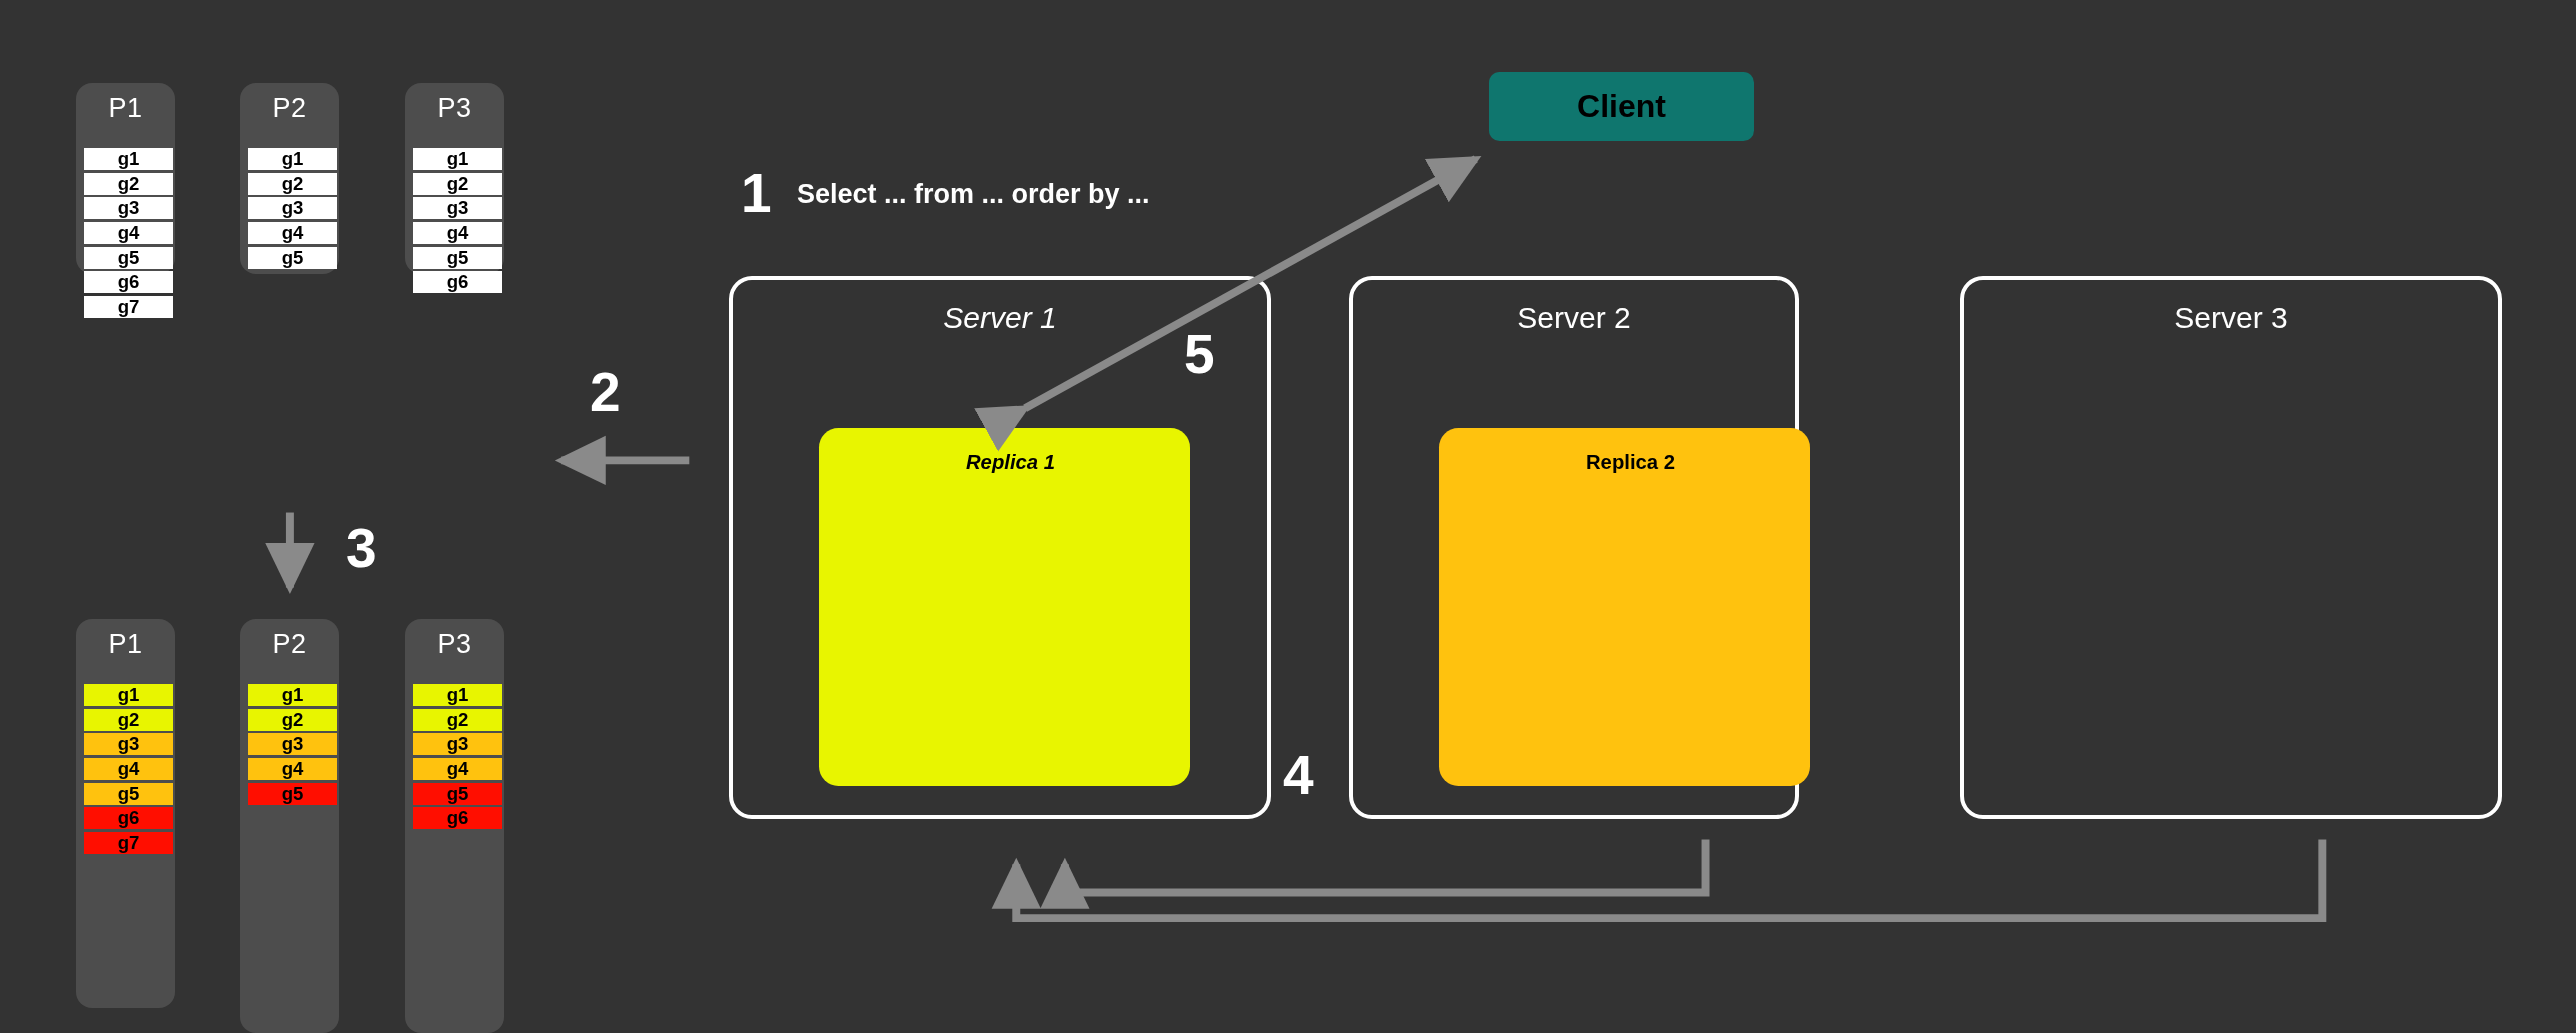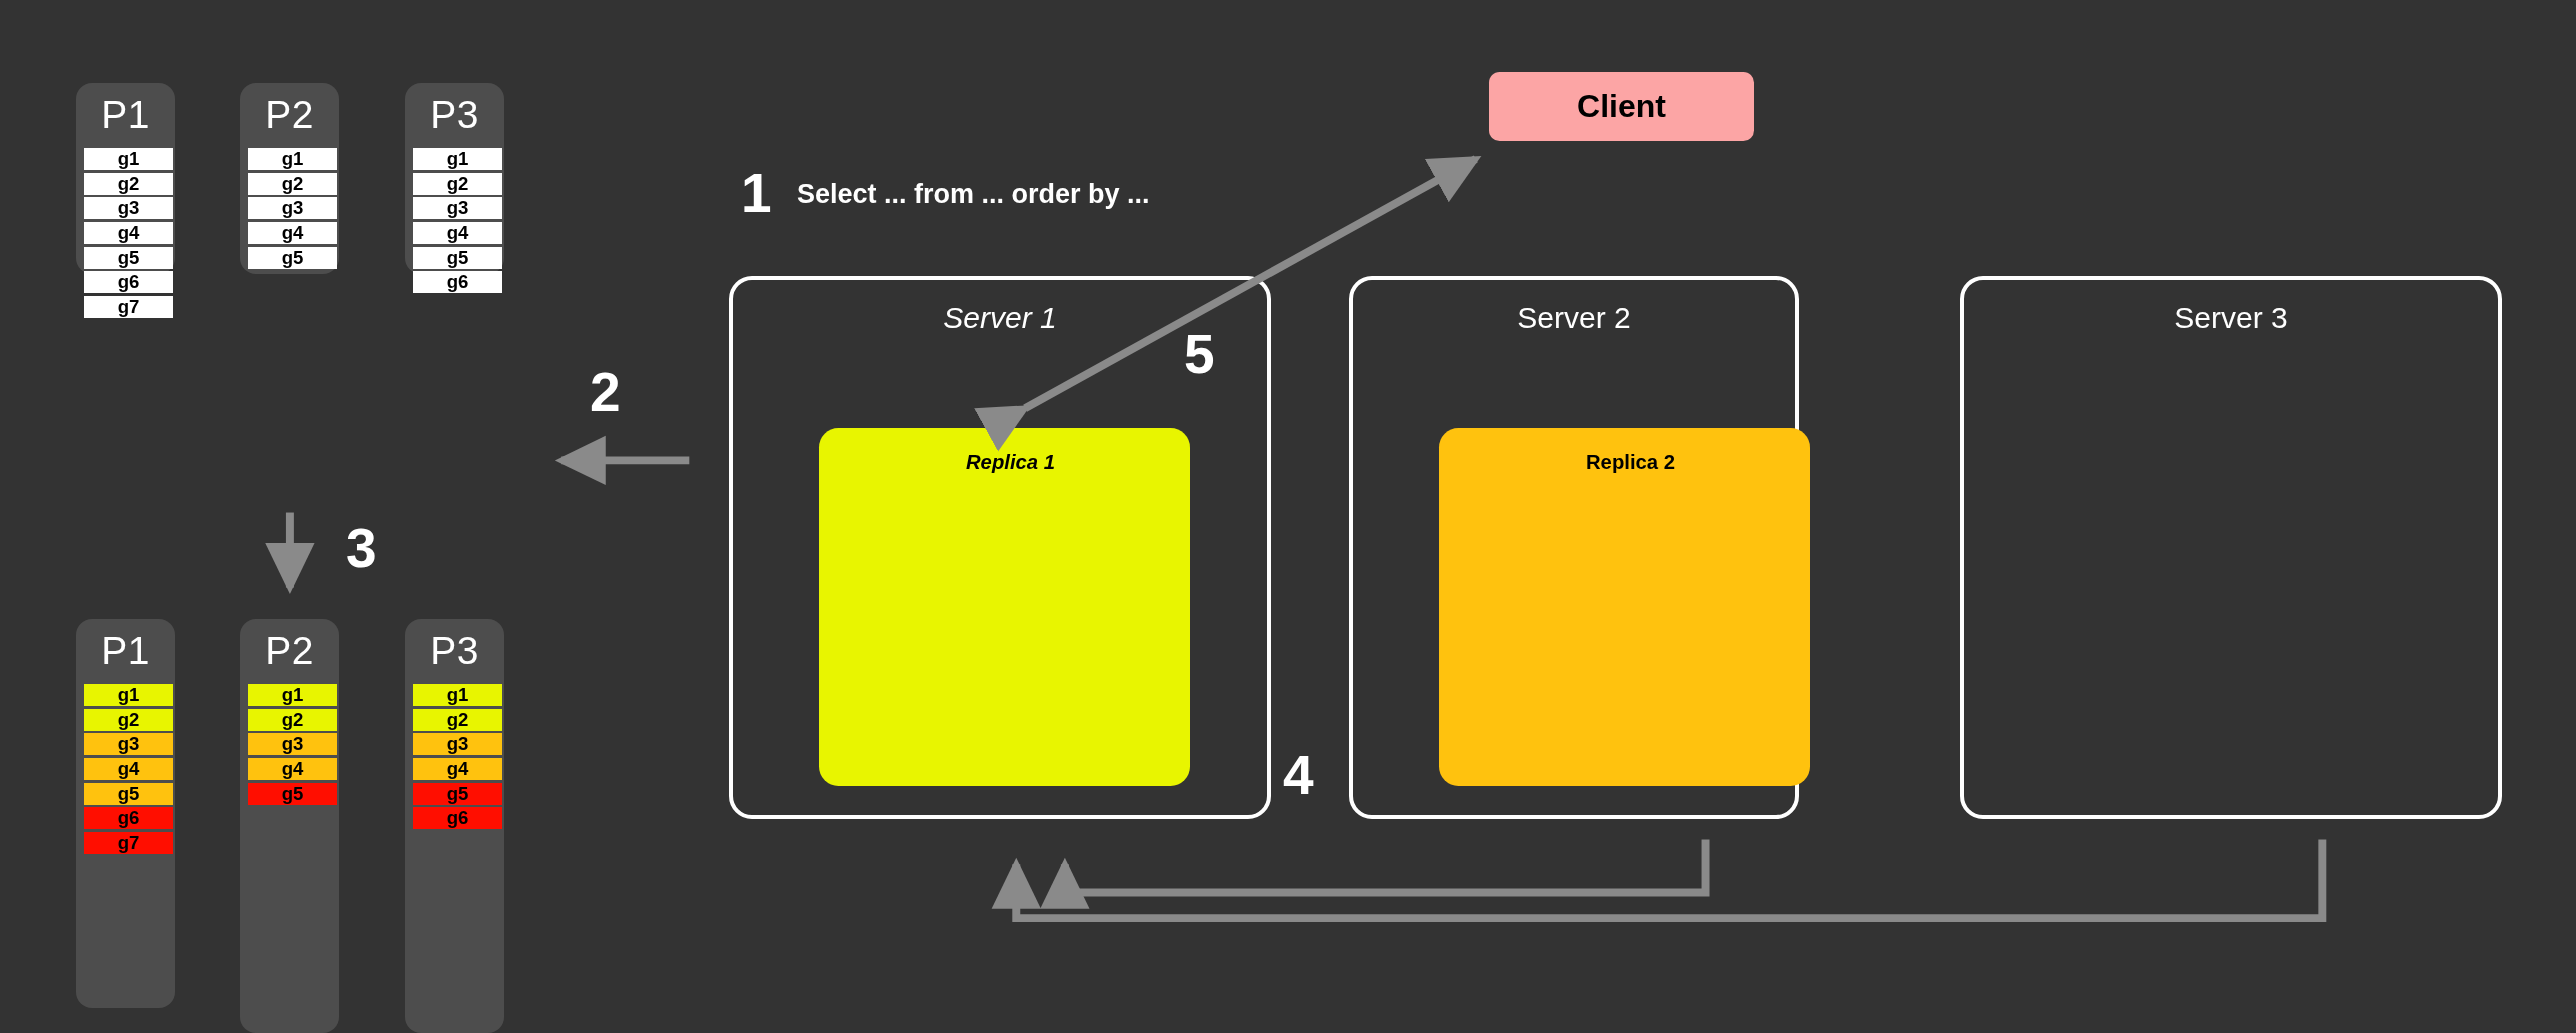--- a/index.html
+++ b/index.html
@@ -16,21 +16,21 @@
   .pcol{
     position:absolute;
     background:#4d4d4d;
     border-radius:16px;
     box-sizing:border-box;
   }
   .pcol-title{
     position:absolute;left:0;right:0;top:12.4px;
     text-align:center;
     color:#ffffff;
-    font-size:39px;
+    font-size:27px;
     font-weight:400;
     letter-spacing:0.4px;
     line-height:1;
   }
   .pcells{
     position:absolute;left:8px;right:2px;top:65px;
     display:flex;flex-direction:column;gap:2.7px;
   }
   .pcell{
     height:22px;
@@ -173,21 +173,21 @@
     <div class="pcells">
       <div class="pcell c-yellow">g1</div>
       <div class="pcell c-yellow">g2</div>
       <div class="pcell c-amber">g3</div>
       <div class="pcell c-amber">g4</div>
       <div class="pcell c-red">g5</div>
       <div class="pcell c-red">g6</div>
     </div>
   </div>
 
-  <div class="client" style="left:1489px;top:72px;width:265px;height:69px;background:#fca5a5;">
+  <div class="client" style="left:1489px;top:72px;width:265px;height:69px;background:#0f766e;">
     <span>Client</span>
   </div>
 
   <div class="server" style="left:729px;top:276px;width:542px;height:543px;font-style:italic;">
     <div class="server-title">Server 1</div>
     <div class="replica" style="left:86px;top:148px;width:371px;height:358px;background:#e8f500;">
       <div class="replica-label">Replica 1</div>
     </div>
   </div>
 

